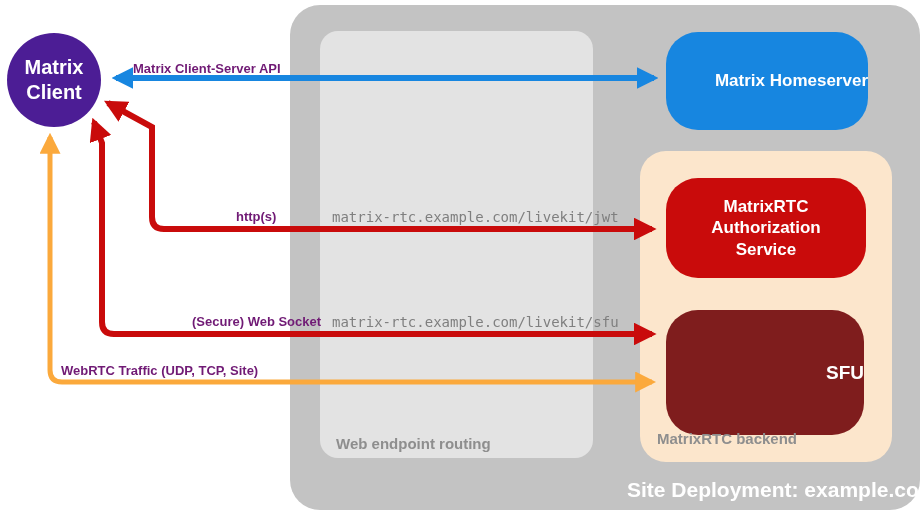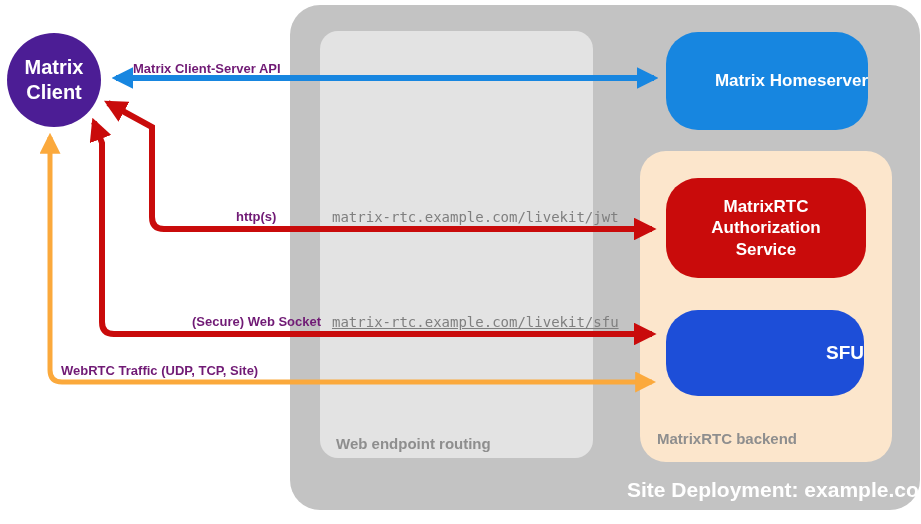--- a/index.html
+++ b/index.html
@@ -15,21 +15,21 @@
   #outer-box{left:290px;top:5px;width:630px;height:505px;background:#c3c3c3;border-radius:30px;}
   #routing-box{left:320px;top:31px;width:273px;height:427px;background:#e3e3e3;border-radius:18px;}
   #backend-box{left:640px;top:151px;width:252px;height:311px;background:#fce6cc;border-radius:26px;}
   
   .node{
     display:flex;align-items:center;justify-content:flex-end;text-align:center;
     color:#ffffff;font-weight:bold;font-size:17px;line-height:1.25;border-radius:32px;
   }
   #homeserver-node{left:666px;top:32px;width:202px;height:98px;background:#1786e0;}
   #auth-node{left:666px;top:178px;width:200px;height:100px;background:#c90b0b;padding:0 36px;box-sizing:border-box;}
-  #sfu-node{left:666px;top:310px;width:198px;height:86px;background:#1d4ed8;font-size:19px;}
+  #sfu-node{left:666px;top:310px;width:198px;height:125px;background:#7f1d1d;font-size:19px;}
   
   #client-circle{
     left:7px;top:33px;width:94px;height:94px;border-radius:50%;
     background:#4c1d95;color:#ffffff;font-weight:bold;font-size:20px;line-height:1.25;
     display:flex;flex-direction:column;align-items:center;justify-content:center;text-align:center;
   }
   
   .conn-label{font-size:13px;font-weight:bold;color:#701a75;white-space:nowrap;}
   .url-label{font-family:"DejaVu Sans Mono",monospace;font-size:14px;color:#7f7f7f;white-space:nowrap;}
   .zone-label{font-size:15px;font-weight:bold;color:#8e8e8e;white-space:nowrap;}
@@ -81,19 +81,19 @@
     <path d="M 94,122 L 102,143 V 322 Q 102,334 114,334 H 652" fill="none" stroke="#c90b0b" stroke-width="6" marker-start="url(#ah-red)" marker-end="url(#ah-red)"></path>
     <path d="M 50,137 V 370 Q 50,382 62,382 H 652" fill="none" stroke="#fba93c" stroke-width="5" marker-start="url(#ah-orange)" marker-end="url(#ah-orange)"></path>
   </svg>
 
   <div class="abs conn-label" style="left:133px;top:61px;">Matrix Client-Server API</div>
   <div class="abs conn-label" style="left:236px;top:209px;">http(s)</div>
   <div class="abs conn-label" style="left:149px;top:314px;margin-left:43px;">(Secure) Web Socket</div>
   <div class="abs conn-label" style="left:61px;top:363px;">WebRTC Traffic (UDP, TCP, Site)</div>
 
   <div class="abs url-label" style="left:332px;top:209px;">matrix-rtc.example.com/livekit/jwt</div>
-  <div class="abs url-label" style="left:332px;top:314px;text-decoration:underline;">matrix-rtc.example.com/livekit/sfu</div>
+  <div class="abs url-label" style="left:332px;top:314px;">matrix-rtc.example.com/livekit/sfu</div>
 
   <div class="abs zone-label" style="left:336px;top:435px;">Web endpoint routing</div>
   <div class="abs zone-label" style="left:657px;top:430px;">MatrixRTC backend</div>
   <div class="abs" id="deployment-label" style="left:627px;top:478px;">Site Deployment: example.com</div>
 
 </div>
 
 </body></html>

